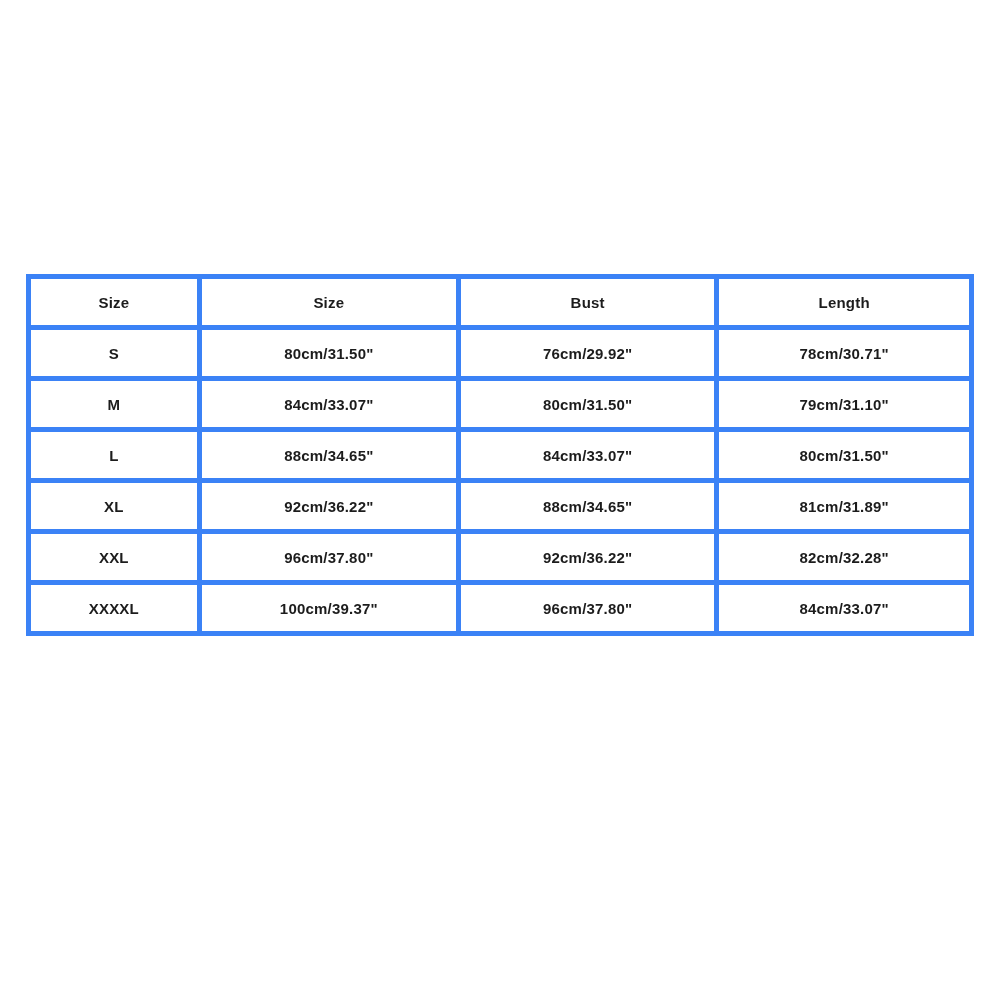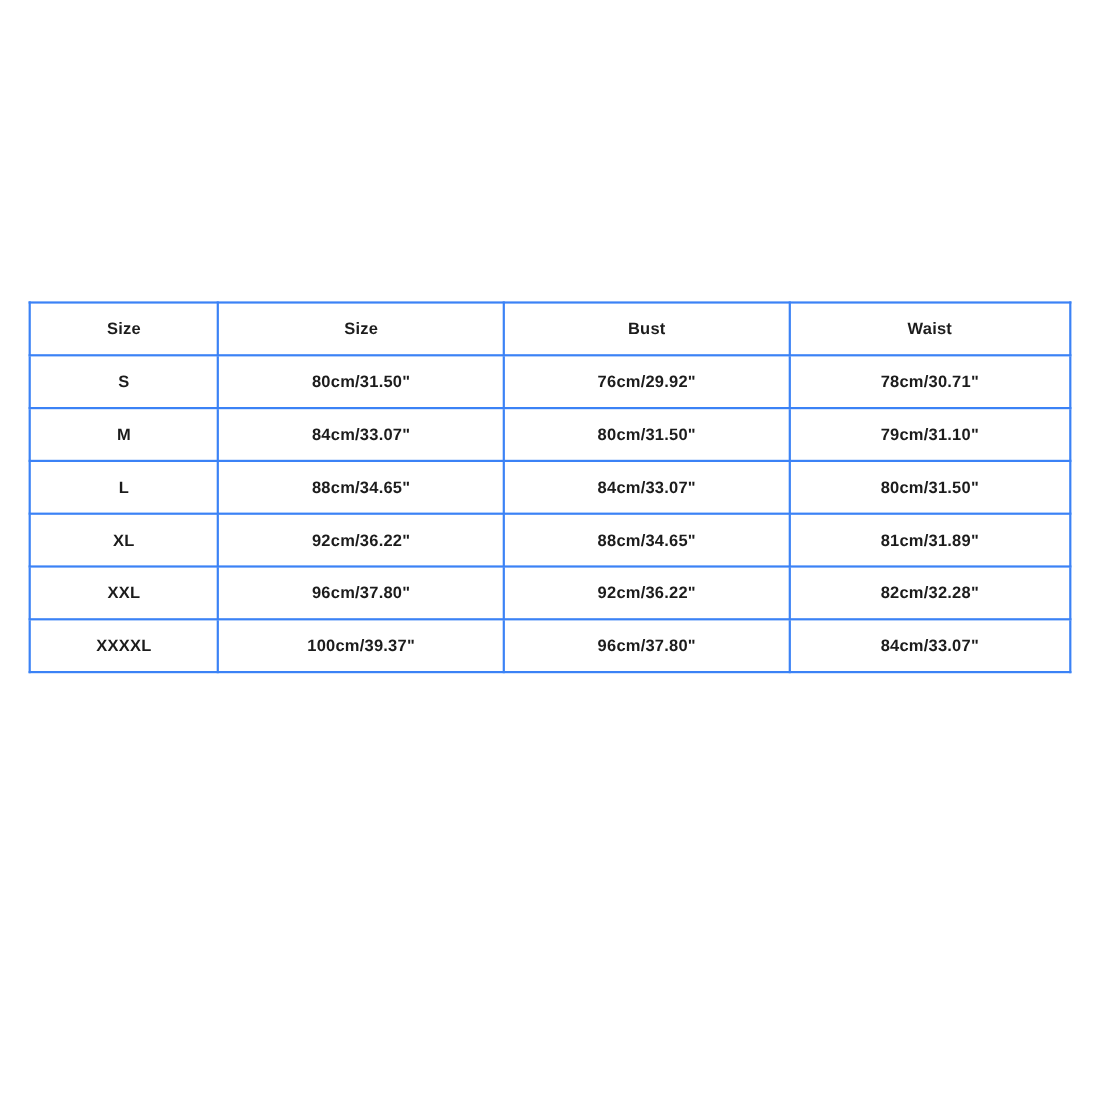--- a/index.html
+++ b/index.html
@@ -20,21 +20,21 @@
     width: 948px;
   }
   table.size-chart {
     width: 100%;
     border-collapse: collapse;
     table-layout: fixed;
     background: #ffffff;
   }
   table.size-chart th,
   table.size-chart td {
-    border: 2px solid #3b82f6;
+    border: 5px solid #3b82f6;
     text-align: center;
     vertical-align: middle;
     height: 46px;
     padding: 0 4px;
     font-size: 15px;
     font-weight: bold;
     color: #1c1c1c;
     letter-spacing: 0.2px;
     overflow: hidden;
     white-space: nowrap;
@@ -53,21 +53,21 @@
       <col class="c-size">
       <col class="c-bust">
       <col class="c-waist">
       <col class="c-length">
     </colgroup>
     <thead>
       <tr>
         <th>Size</th>
         <th>Size</th>
         <th>Bust</th>
-        <th>Waist</th>
+        <th>Length</th>
       </tr>
     </thead>
     <tbody id="size-chart-body">
 
     <tr>
           <td>S</td>
           <td>80cm/31.50"</td>
           <td>76cm/29.92"</td>
           <td>78cm/30.71"</td>
         </tr>

